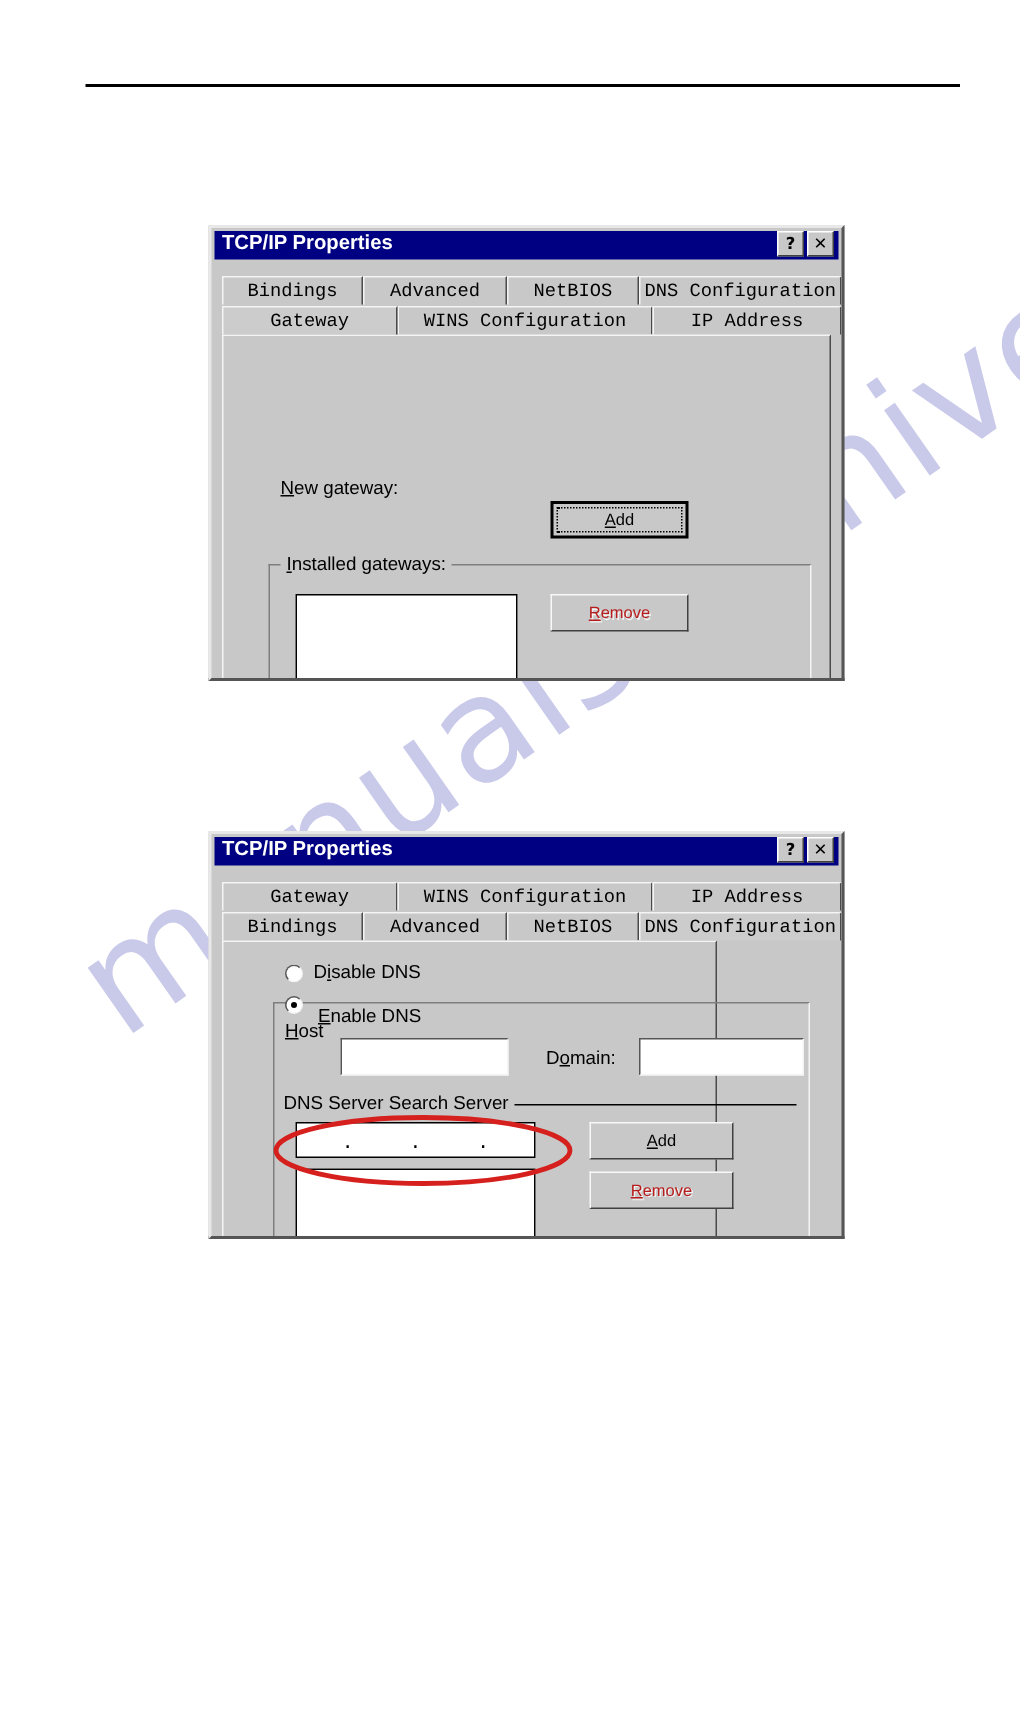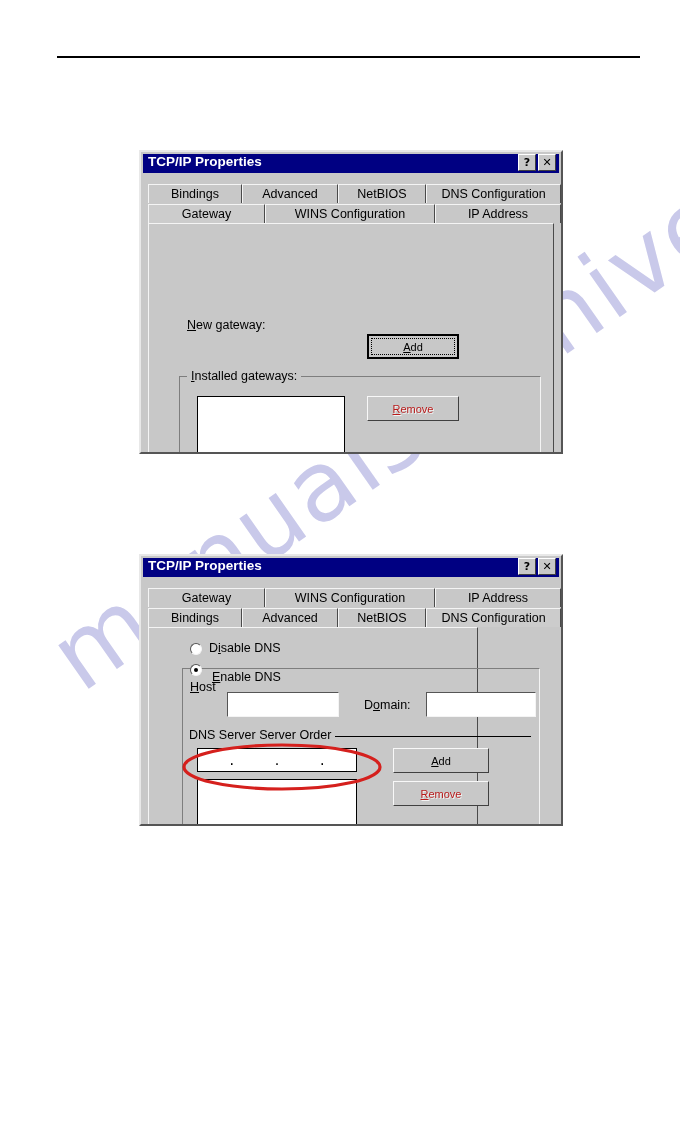--- a/index.html
+++ b/index.html
@@ -60,21 +60,21 @@
   .tbtn{
     width:16px;height:15px;background:#c8c8c8;
     border-left:1px solid #fff;border-top:1px solid #fff;
     border-right:1px solid #404040;border-bottom:1px solid #404040;
     display:flex;align-items:center;justify-content:center;
     font-size:11px;font-weight:bold;line-height:1;color:#000;
     font-family:"DejaVu Sans",sans-serif;
   }
 
   
-  .tabrow{position:absolute;display:flex;}
+  .tabrow{position:absolute;display:flex;font-family:Liberation Mono, monospace;}
   .tab{
     height:19px;
     background:#c8c8c8;
     border-left:1px solid #f4f4f4;
     border-top:1px solid #f4f4f4;
     border-right:1px solid #4a4a4a;
     display:flex;align-items:center;justify-content:center;
     font-size:12.5px;white-space:nowrap;box-sizing:border-box;
     position:relative;
   }
@@ -284,21 +284,21 @@
       <div class="dot"></div>
     </div>
     <div class="group-title" style="left:59px;top:42px;"><u>E</u>nable DNS</div>
 
     <div class="lbl" style="left:41px;top:52px;"><u>H</u>ost</div>
     <div class="field" style="left:78px;top:64px;width:112px;height:25px;"></div>
 
     <div class="lbl" style="left:215px;top:70px;">D<u>o</u>main:</div>
     <div class="field" style="left:277px;top:64px;width:110px;height:25px;"></div>
 
-    <div class="lbl" style="left:40px;top:100px;background:#c8c8c8;padding-right:4px;z-index:2;">DNS Server Server Order</div>
+    <div class="lbl" style="left:40px;top:100px;background:#c8c8c8;padding-right:4px;z-index:2;">DNS Server Search Server</div>
     <div class="hline" style="left:178px;top:108px;width:204px;"></div>
 
     <div class="ipfield" style="left:48px;top:120px;width:160px;height:24px;letter-spacing:0;">  .     .     .  </div>
 
     <div class="btn" style="left:244px;top:120px;width:96px;height:25px;">
       <span><u>A</u>dd</span>
     </div>
 
     <div class="listbox" style="left:48px;top:151px;width:160px;height:49px;"></div>
 

